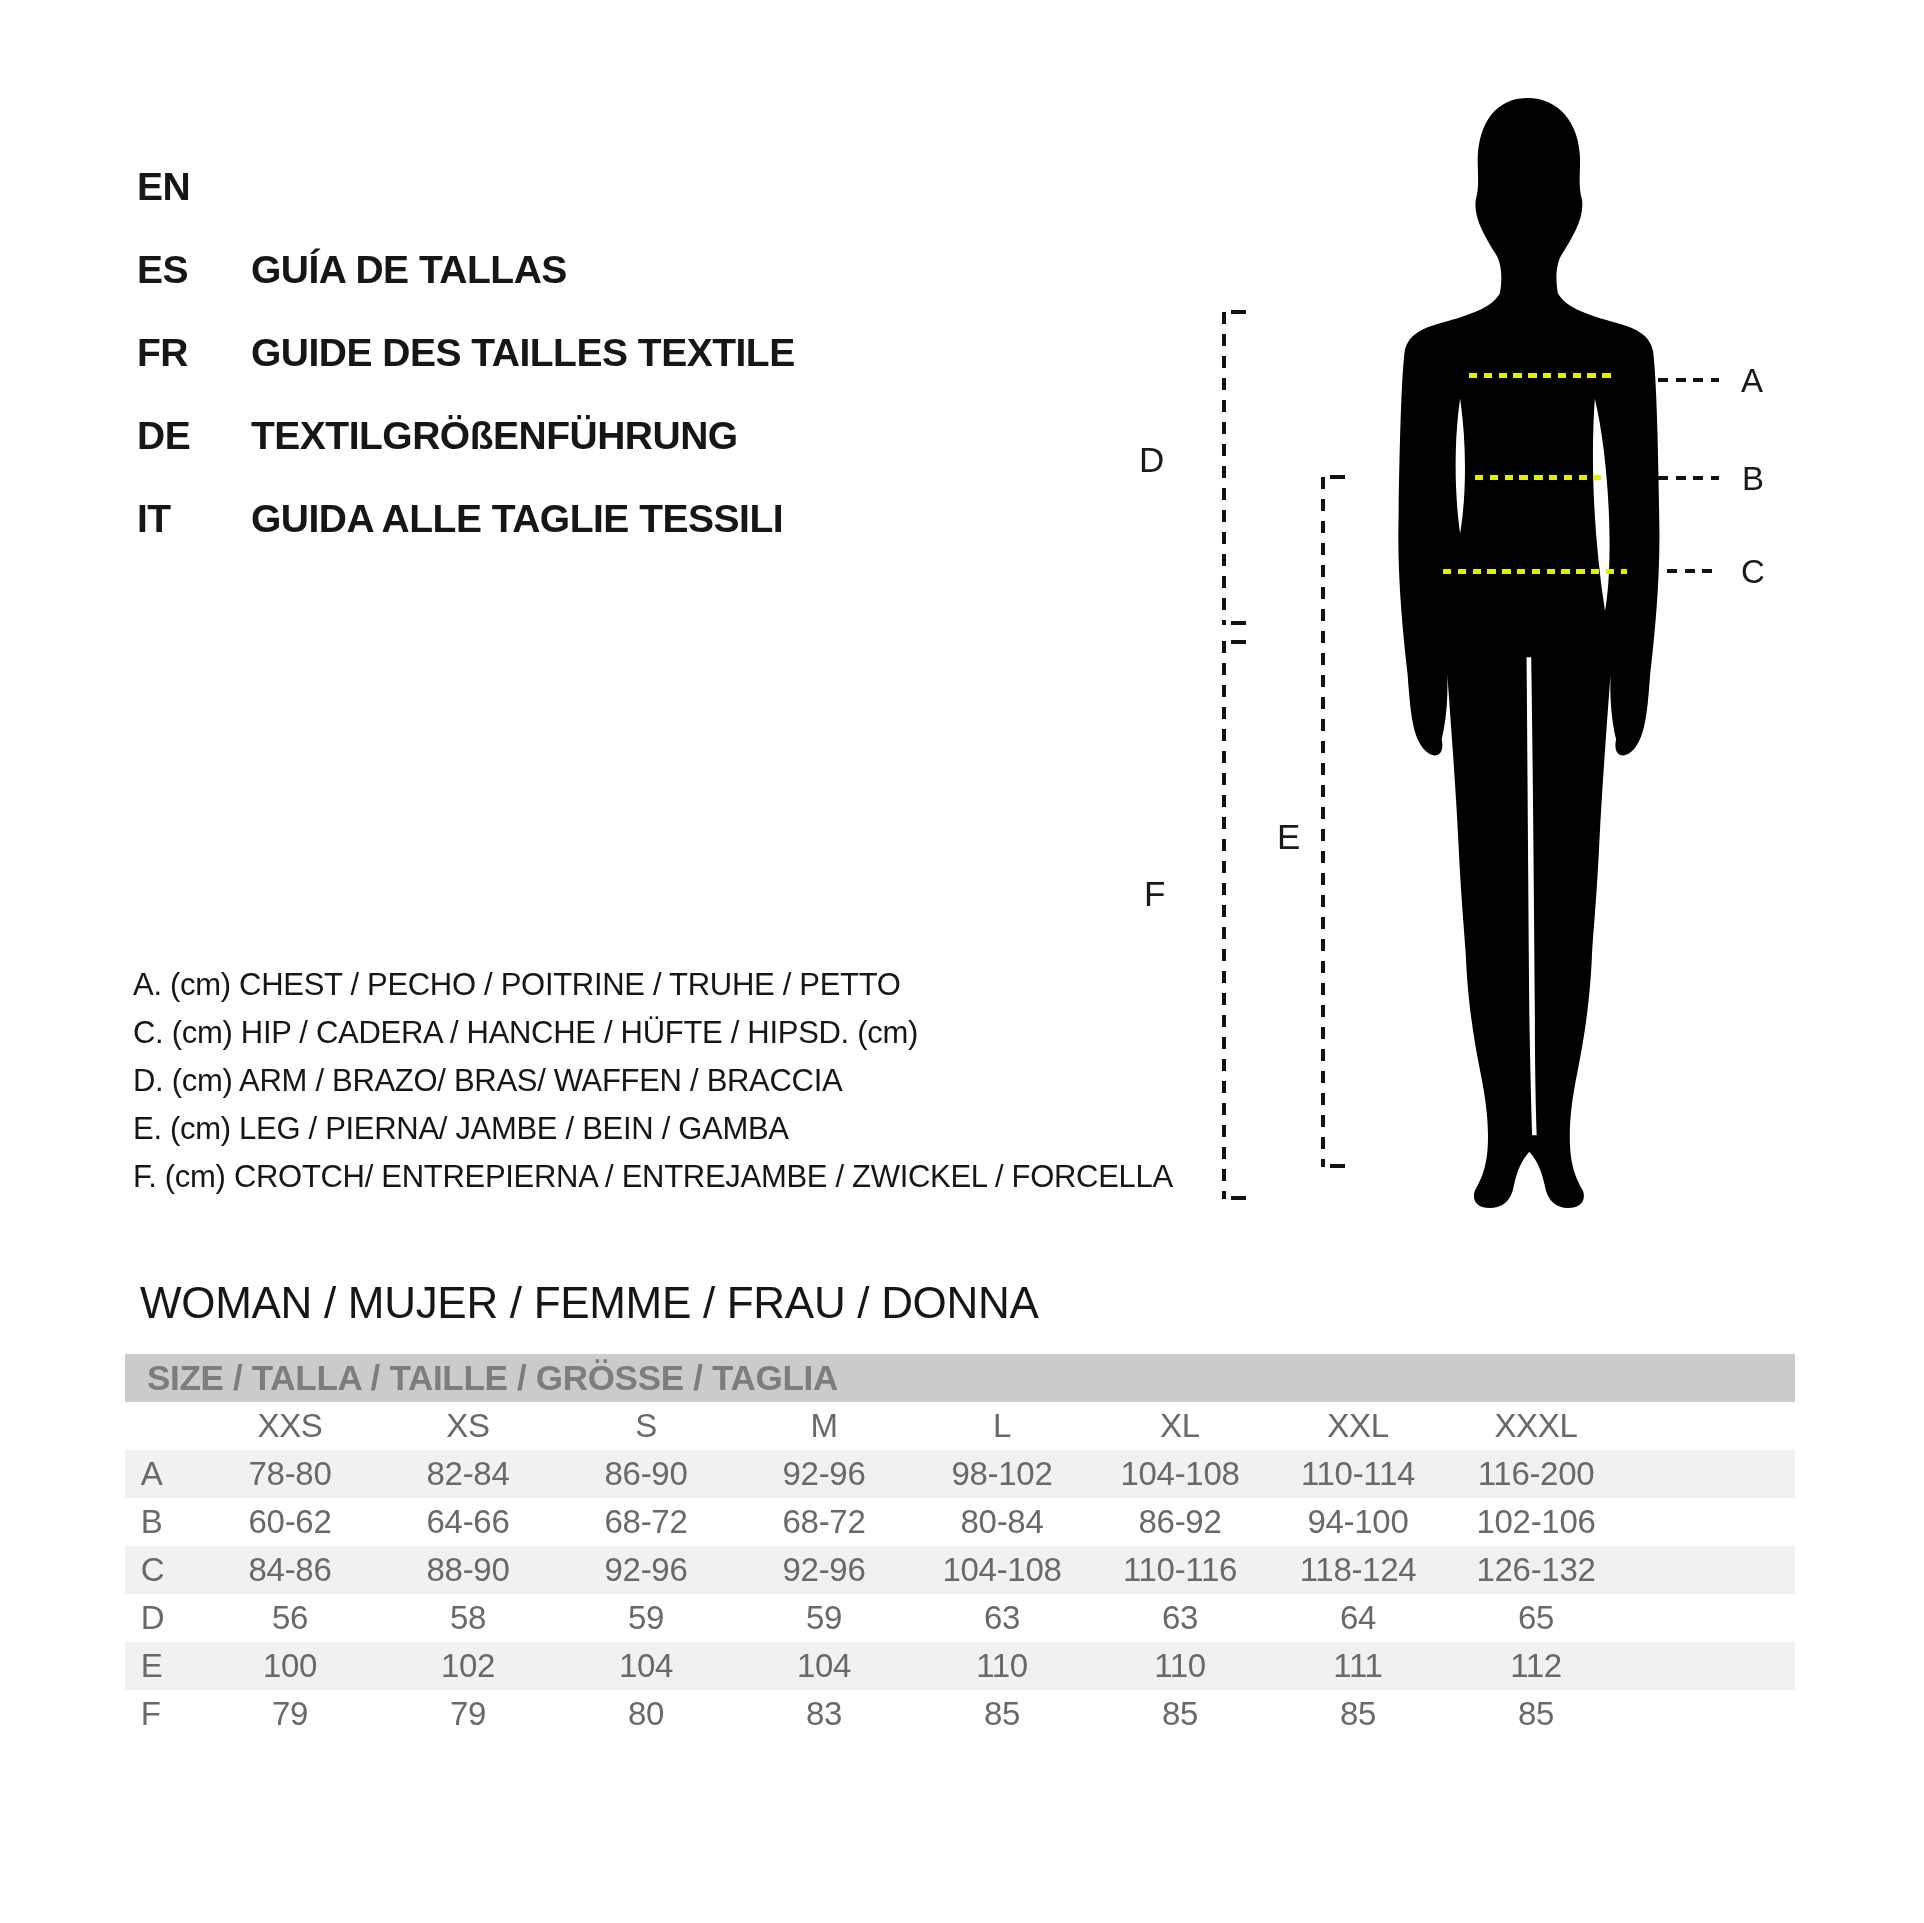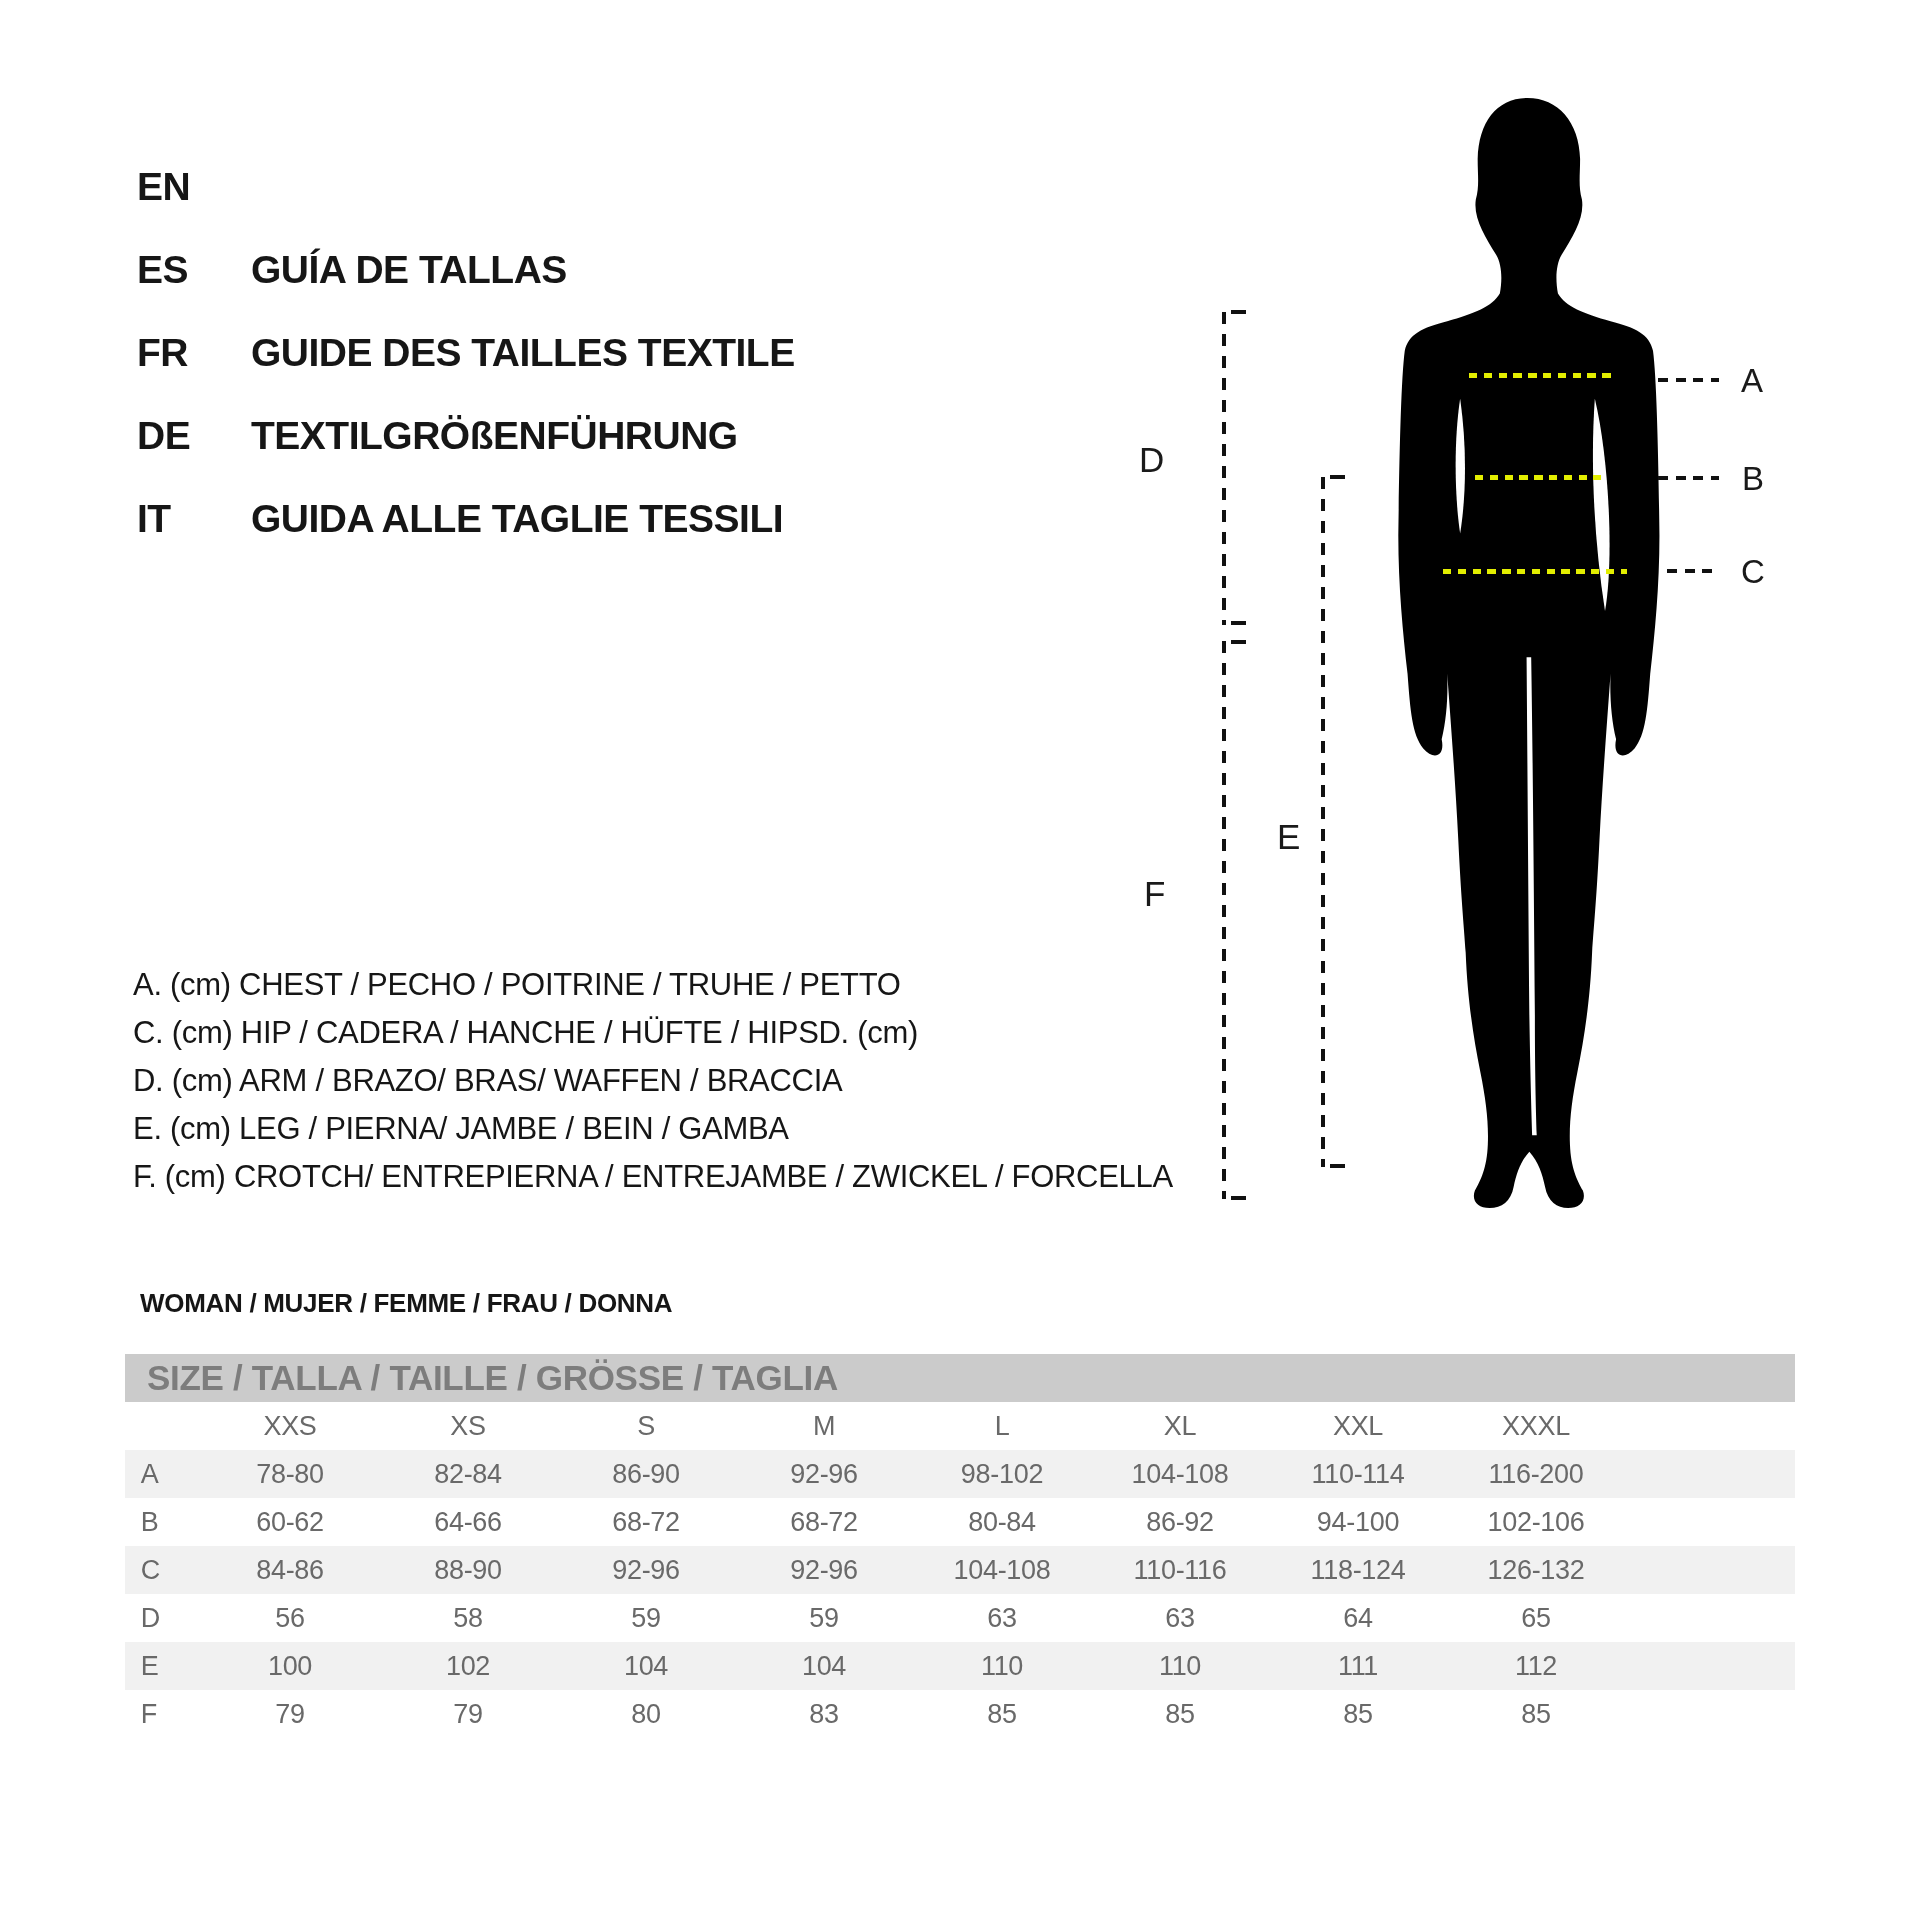--- a/index.html
+++ b/index.html
@@ -9,35 +9,35 @@
   }
   .abs { position:absolute; }
 
   
   .lang-row { display:grid; grid-template-columns:114px auto; height:51px; line-height:51px;
               font-size:39px; font-weight:700; letter-spacing:-0.5px;margin-top:32px; }
 
   
   .legend-row { height:48px; line-height:48px; font-size:31px; font-weight:400; letter-spacing:-0.3px; }
 
-  .gender-heading { font-size:26px; font-weight:700; letter-spacing:-0.3px; line-height:48px; }
+  .gender-heading { font-size:44px; font-weight:400; letter-spacing:-0.3px; line-height:48px; }
 
   
   .vdash { width:3.7px; background:repeating-linear-gradient(180deg,#111 0 12px,transparent 12px 22px); }
   .hdash-black { height:3.7px; background:repeating-linear-gradient(90deg,#111 0 10px,transparent 10px 17.5px); }
   .hdash-yellow { height:4.6px; background:repeating-linear-gradient(90deg,#e3ee00 0 8.3px,transparent 8.3px 14.8px); }
   .tick { width:14.8px; height:3.7px; background:#111; }
   .marker-label { font-size:33px; font-weight:400; color:#1a1a1a; line-height:37px; }
 
   
   .size-table { width:1670px; }
   .t-band { height:48px; line-height:48px; background:#cbcbcb; color:#7d7d7d;
             font-size:35px; font-weight:600; letter-spacing:-0.3px; padding-left:22px; box-sizing:border-box; }
   .t-row { display:grid; grid-template-columns:76px repeat(8,178px) 1fr; height:48px; line-height:48px;
-           font-size:27px; color:#696969; text-align:center; letter-spacing:-0.3px; }
+           font-size:33px; color:#696969; text-align:center; letter-spacing:-0.3px; }
   .t-row .rl { text-align:left; padding-left:15.7px; }
   .t-row.stripe { background:#f1f1f1; }
 </style>
 </head>
 <body>
 
 <div class="abs" style="left:137px; top:129px;">
   <div class="lang-row">
     <span>EN</span>
   </div>

